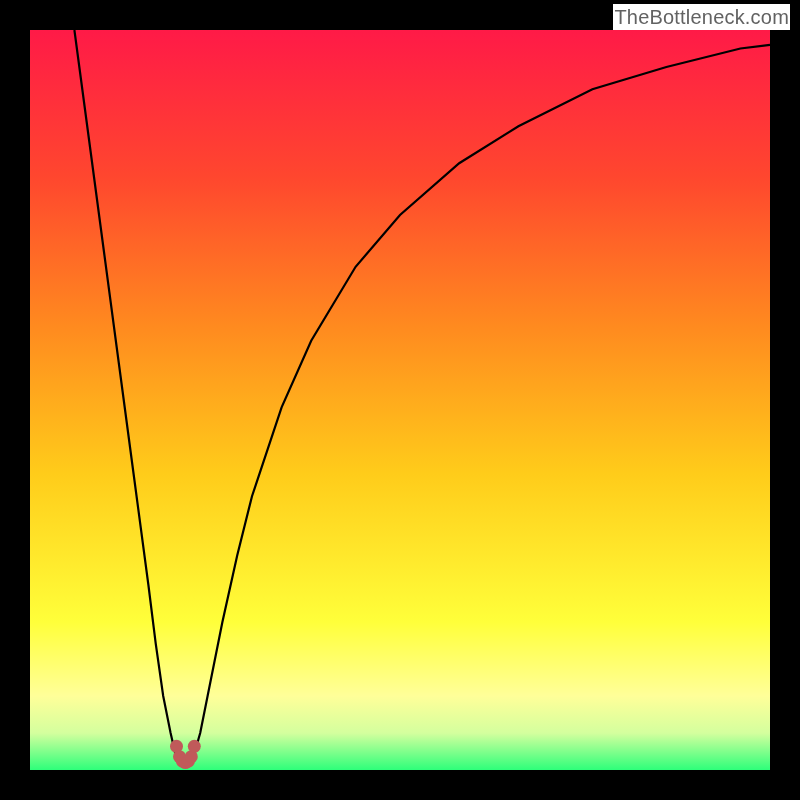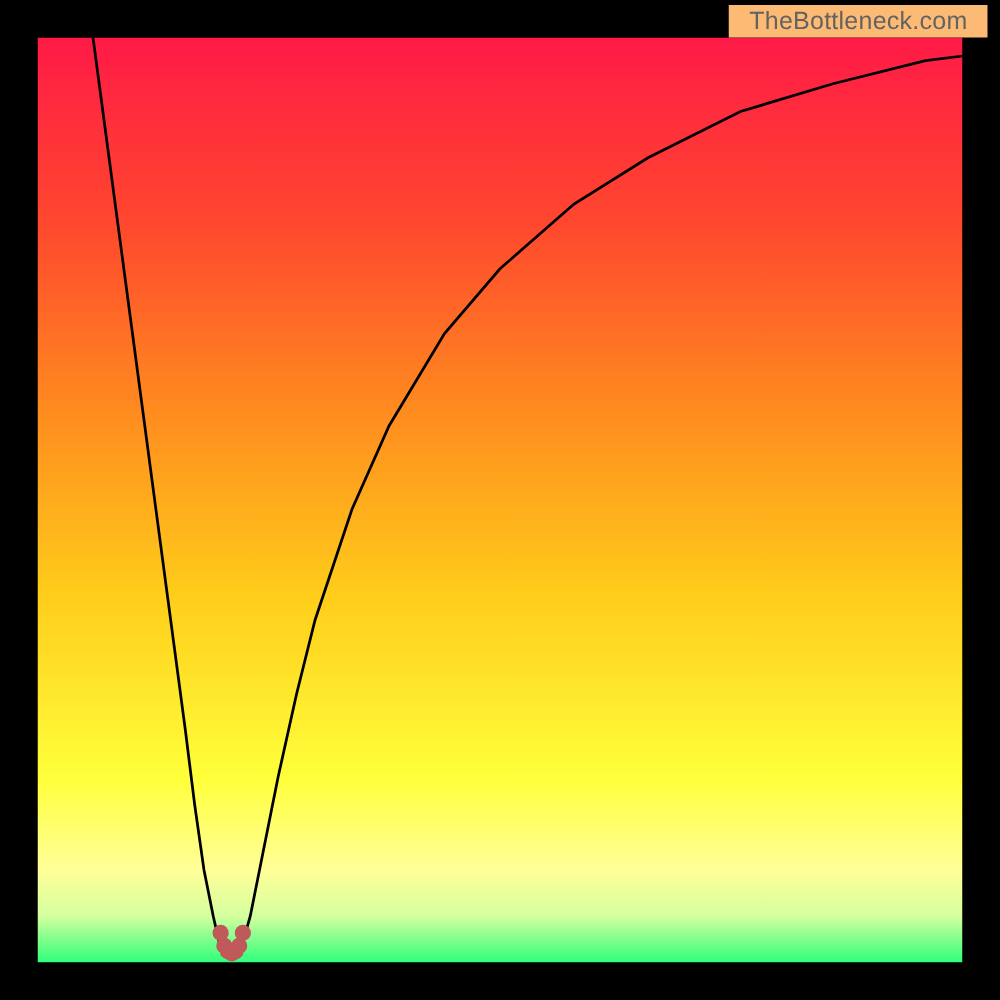--- a/index.html
+++ b/index.html
@@ -24,22 +24,22 @@
     left: 30px;
     top: 30px;
     width: 740px;
     height: 740px;
   }
   .watermark {
     position: absolute;
     top: 4px;
     right: 10px;
     color: #626262;
-    background: #fdba74;
-    padding: 2px 16px;
+    background: #ffffff;
+    padding: 2px 1px;
     font-size: 20px;
     font-weight: 500;
     letter-spacing: 0.2px;
     line-height: 22px;
   }
 </style>
 </head>
 <body>
 
 <div class="frame">

